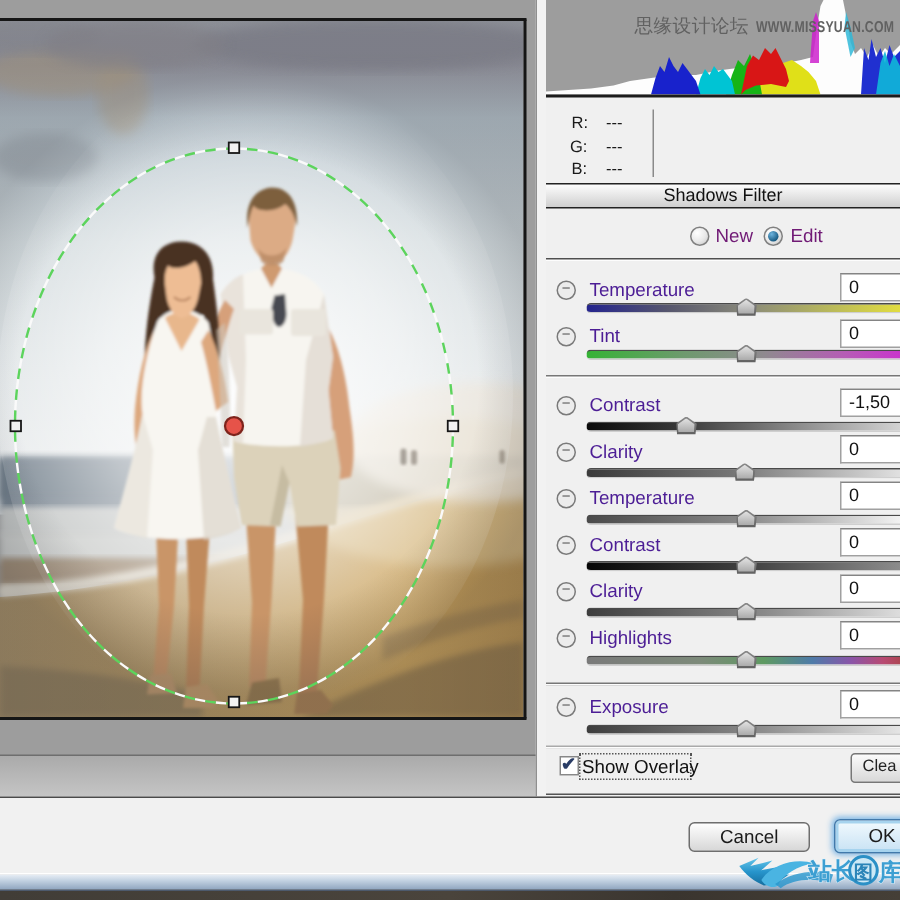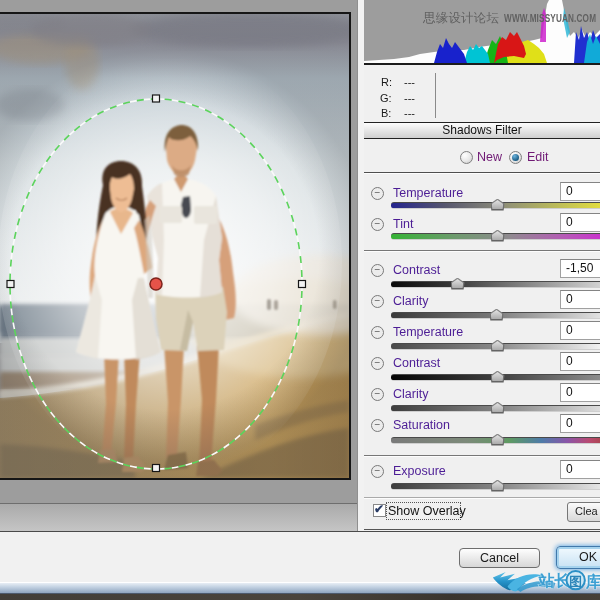--- a/index.html
+++ b/index.html
@@ -261,21 +261,21 @@
 <div class="abs slbl" style="left:393px;top:356px">Contrast</div>
 <div class="abs sval" style="top:352px">0</div>
 <div class="abs track" style="top:374px;background:linear-gradient(90deg,#050505 0%,#404040 50%,#909090 100%)"></div>
 <div class="abs thumb" style="left:490.5px;top:370.5px"></div>
 <div class="abs minus" style="left:371px;top:388px">−</div>
 <div class="abs slbl" style="left:393px;top:387px">Clarity</div>
 <div class="abs sval" style="top:383px">0</div>
 <div class="abs track" style="top:405px;background:linear-gradient(90deg,#3d3d3d 0%,#8a8a8a 55%,#e2e2e2 100%)"></div>
 <div class="abs thumb" style="left:490.5px;top:401.5px"></div>
 <div class="abs minus" style="left:371px;top:419px">−</div>
-<div class="abs slbl" style="left:393px;top:418px">Saturation</div>
+<div class="abs slbl" style="left:393px;top:418px">Highlights</div>
 <div class="abs sval" style="top:414px">0</div>
 <div class="abs track" style="top:437px;background:linear-gradient(90deg,#7a7a7a 0%,#7d8a7a 35%,#5e9a62 55%,#4e7ba8 70%,#8a55a8 82%,#b84a72 92%,#a84444 100%)"></div>
 <div class="abs thumb" style="left:490.5px;top:433.5px"></div>
 <div class="abs minus" style="left:371px;top:465px">−</div>
 <div class="abs slbl" style="left:393px;top:464px">Exposure</div>
 <div class="abs sval" style="top:460px">0</div>
 <div class="abs track" style="top:483px;background:linear-gradient(90deg,#3d3d3d 0%,#8e8e8e 55%,#eaeaea 100%)"></div>
 <div class="abs thumb" style="left:490.5px;top:479.5px"></div>
 
 <div class="abs" id="cbx">

